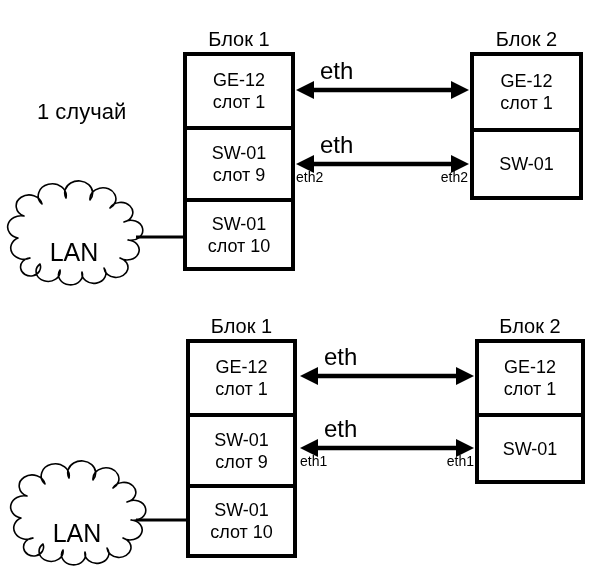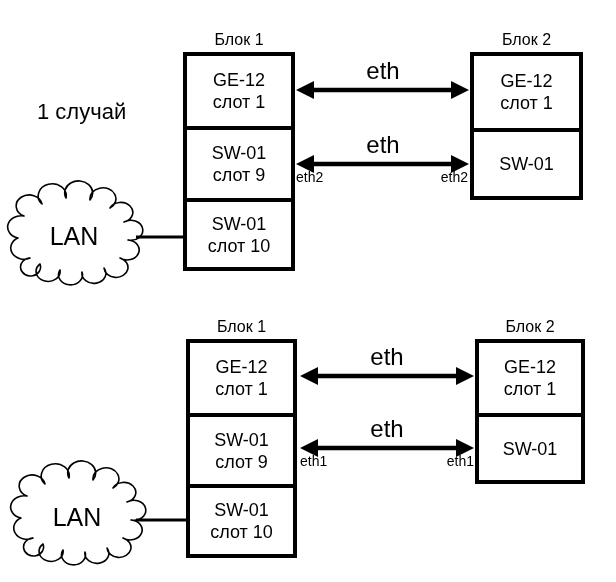--- a/index.html
+++ b/index.html
@@ -34,49 +34,50 @@
     align-items: center;
     justify-content: center;
     font-size: 18px;
     line-height: 22px;
     text-align: center;
   }
   .cell + .cell { border-top: 4px solid #000; }
   .cell span { display: block; }
   .block-title {
     position: absolute;
-    font-size: 16px;
+    font-size: 20px;
     line-height: 21px;
     text-align: center;
     white-space: nowrap;
   }
   .case-label {
     position: absolute;
     font-size: 22px;
     line-height: 26px;
     white-space: nowrap;
   }
   .eth-label {
     position: absolute;
     font-size: 24px;
     line-height: 24px;
-    text-align: center;
+    text-align: left;
   }
   .port-label {
     position: absolute;
     font-size: 14px;
     line-height: 18px;
     white-space: nowrap;
   }
   .port-label.right { text-align: right; }
   .lan-label {
     position: absolute;
     font-size: 25px;
     line-height: 25px;
     text-align: center;
+    margin-top: 16px;
   }
 </style>
 </head>
 <body>
 
 <div class="canvas">
 
   <svg class="shapes" width="616" height="582" viewBox="0 0 616 582">
 
     <g transform="translate(8,190)" fill="#ffffff" stroke="#000000" stroke-width="1.6" stroke-linejoin="round">

